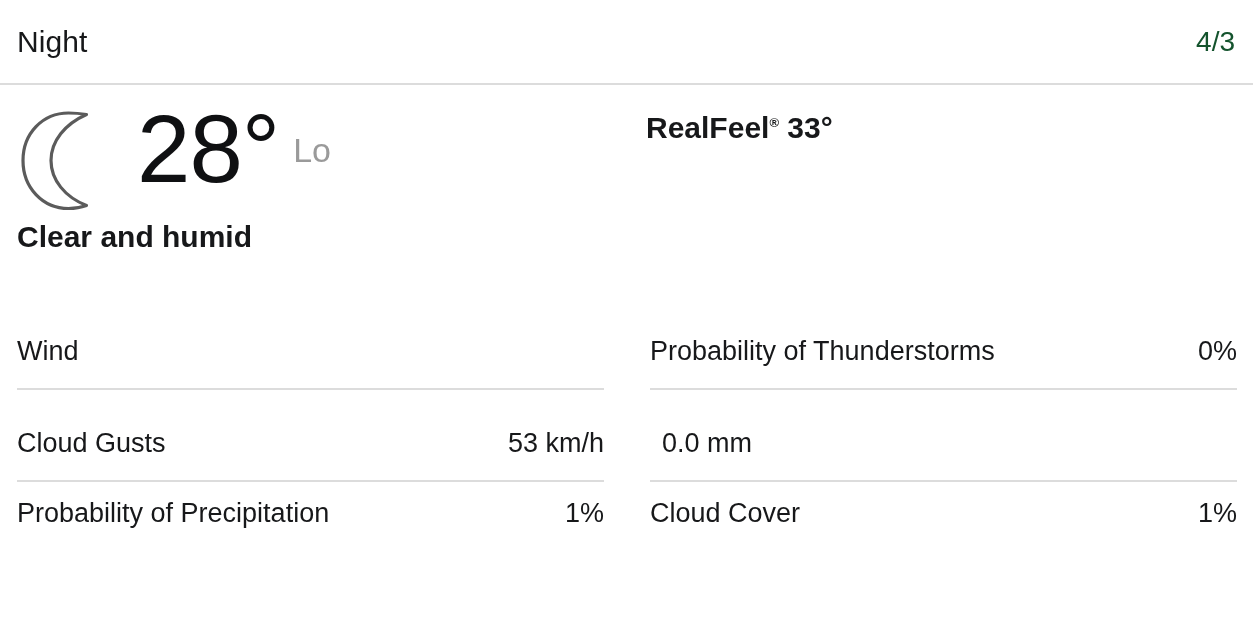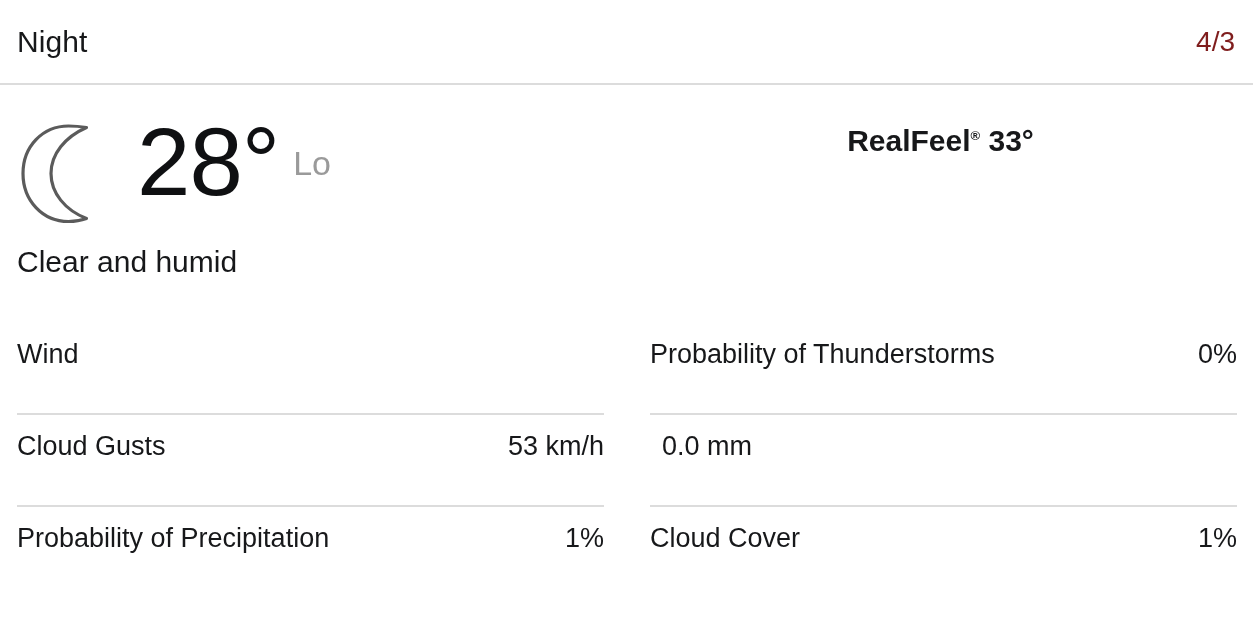--- a/index.html
+++ b/index.html
@@ -36,31 +36,30 @@
   .header-period {
     font-size: 30px;
     font-weight: 400;
     letter-spacing: 0.1px;
     color: #17181a;
     line-height: 1;
   }
   .header-date {
     font-size: 28px;
     font-weight: 400;
-    color: #7f1d1d;
+    color: #14532d;
     line-height: 1;
   }
 
   
   .summary {
     display: flex;
     align-items: flex-start;
-    padding: 16px 18px 0 17px;
-    box-sizing: border-box;
-    text-align: center;
+    padding: 3px 18px 0 17px;
+    box-sizing: border-box;
   }
   .summary-left {
     width: 629px;
     display: flex;
     align-items: flex-start;
     flex: 0 0 629px;
     box-sizing: border-box;
   }
   .icon-wrap {
     width: 120px;
@@ -110,42 +109,42 @@
   }
   .realfeel sup {
     font-size: 13px;
     vertical-align: super;
     line-height: 0;
   }
 
   
   .phrase {
     padding: 0 18px 0 17px;
-    margin-top: 16px;
+    margin-top: 4px;
     font-size: 30px;
-    font-weight: 400;
+    font-weight: 700;
     color: #17181a;
     line-height: 1;
   }
 
   
   .details {
     display: flex;
     padding: 0 16px 0 17px;
     box-sizing: border-box;
     margin-top: 46px;
     column-gap: 46px;
   }
   .details-col {
     flex: 1 1 0;
     min-width: 0;
   }
   .detail-row {
     display: flex;
-    align-items: flex-start;
+    align-items: center;
     justify-content: space-between;
     height: 92px;
     box-sizing: border-box;
     padding-top: 16px;
     border-bottom: 2px solid #dcdcdc;
     white-space: nowrap;
   }
   .detail-row.last {
     border-bottom: none;
     height: auto;

